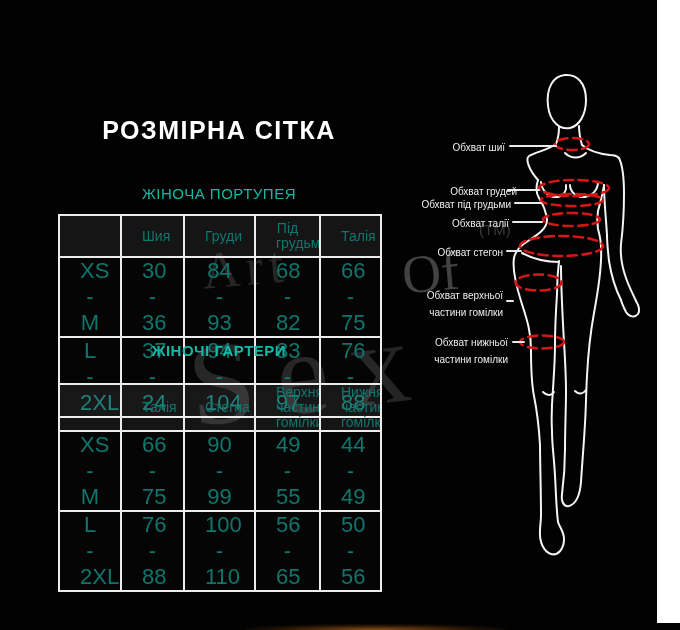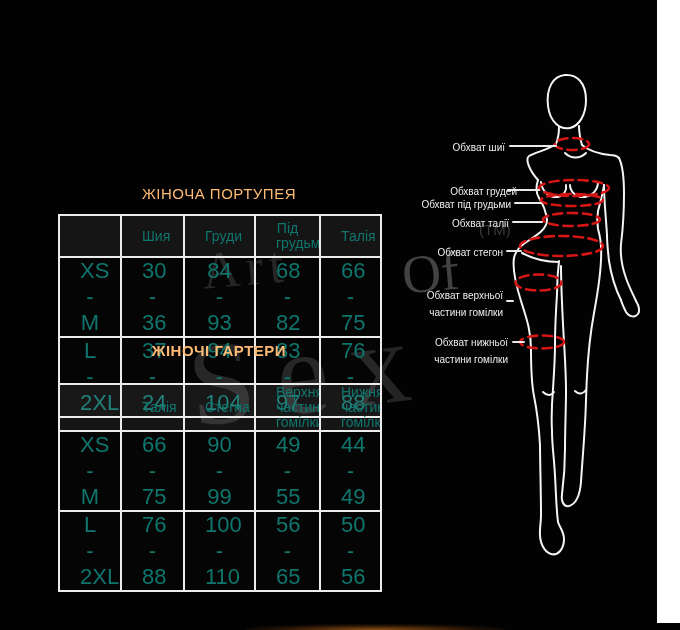--- a/index.html
+++ b/index.html
@@ -13,21 +13,21 @@
   .wm-of{left:402px; top:242px; font-size:54px; transform:rotate(-5deg); color:#424242;}
   .wm-tm{left:479px; top:221px; font-size:15px; color:#3a3a3a; font-family:"Liberation Sans",sans-serif;}
   .wm-sex{left:188px; top:305px; font-size:118px; transform:rotate(-7deg); color:#242424; letter-spacing:22px;}
   
   .main-title{
     position:absolute; z-index:3; left:58px; top:116px; width:322px;
     text-align:center; font-size:25px; font-weight:bold; letter-spacing:1.5px; color:#fff;
   }
   .section-title{
     position:absolute; z-index:3; left:58px; width:322px;
-    text-align:center; font-size:15px; letter-spacing:.5px; color:#fdba74;
+    text-align:center; font-size:15px; letter-spacing:.5px; color:#14b8a6;
   }
   .st-1{top:185px;} .st-2{top:342px;font-weight:bold;}
   
   table.size{
     position:absolute; z-index:3; left:58px; border-collapse:collapse;
     table-layout:fixed; width:322px; background:transparent;
   }
   .t1{top:214px;} .t2{top:383px;}
   table.size td,table.size th{
     border:2px solid #ececec; text-align:center; vertical-align:middle;
@@ -60,20 +60,21 @@
 </head>
 <body>
 
 <div class="page">
 
   <span class="wm wm-art">Art</span>
   <span class="wm wm-of">Of</span>
   <span class="wm wm-tm">(ТМ)</span>
   <span class="wm wm-sex">Sex</span>
 
+  <div class="main-title">РОЗМІРНА СІТКА</div>
 
   <div class="section-title st-1">ЖІНОЧА ПОРТУПЕЯ</div>
   <table class="size t1">
     <colgroup>
         <col class="c0">
         <col class="c1">
         <col class="c2">
         <col class="c3">
         <col class="c4">
       </colgroup>

